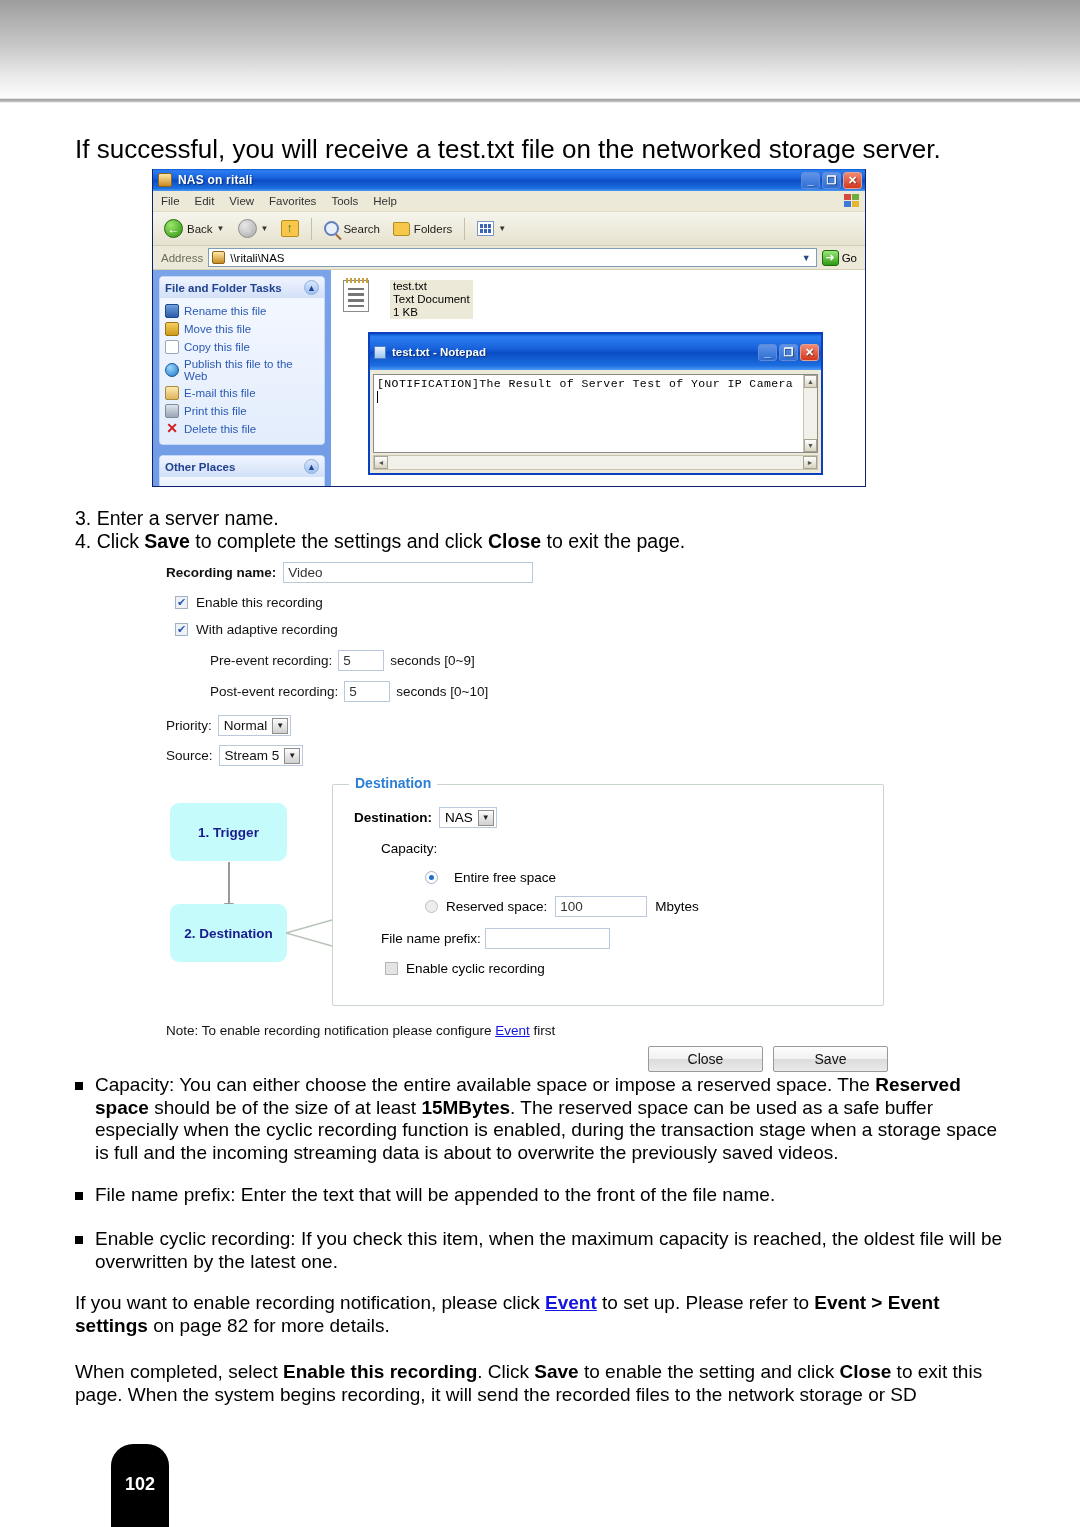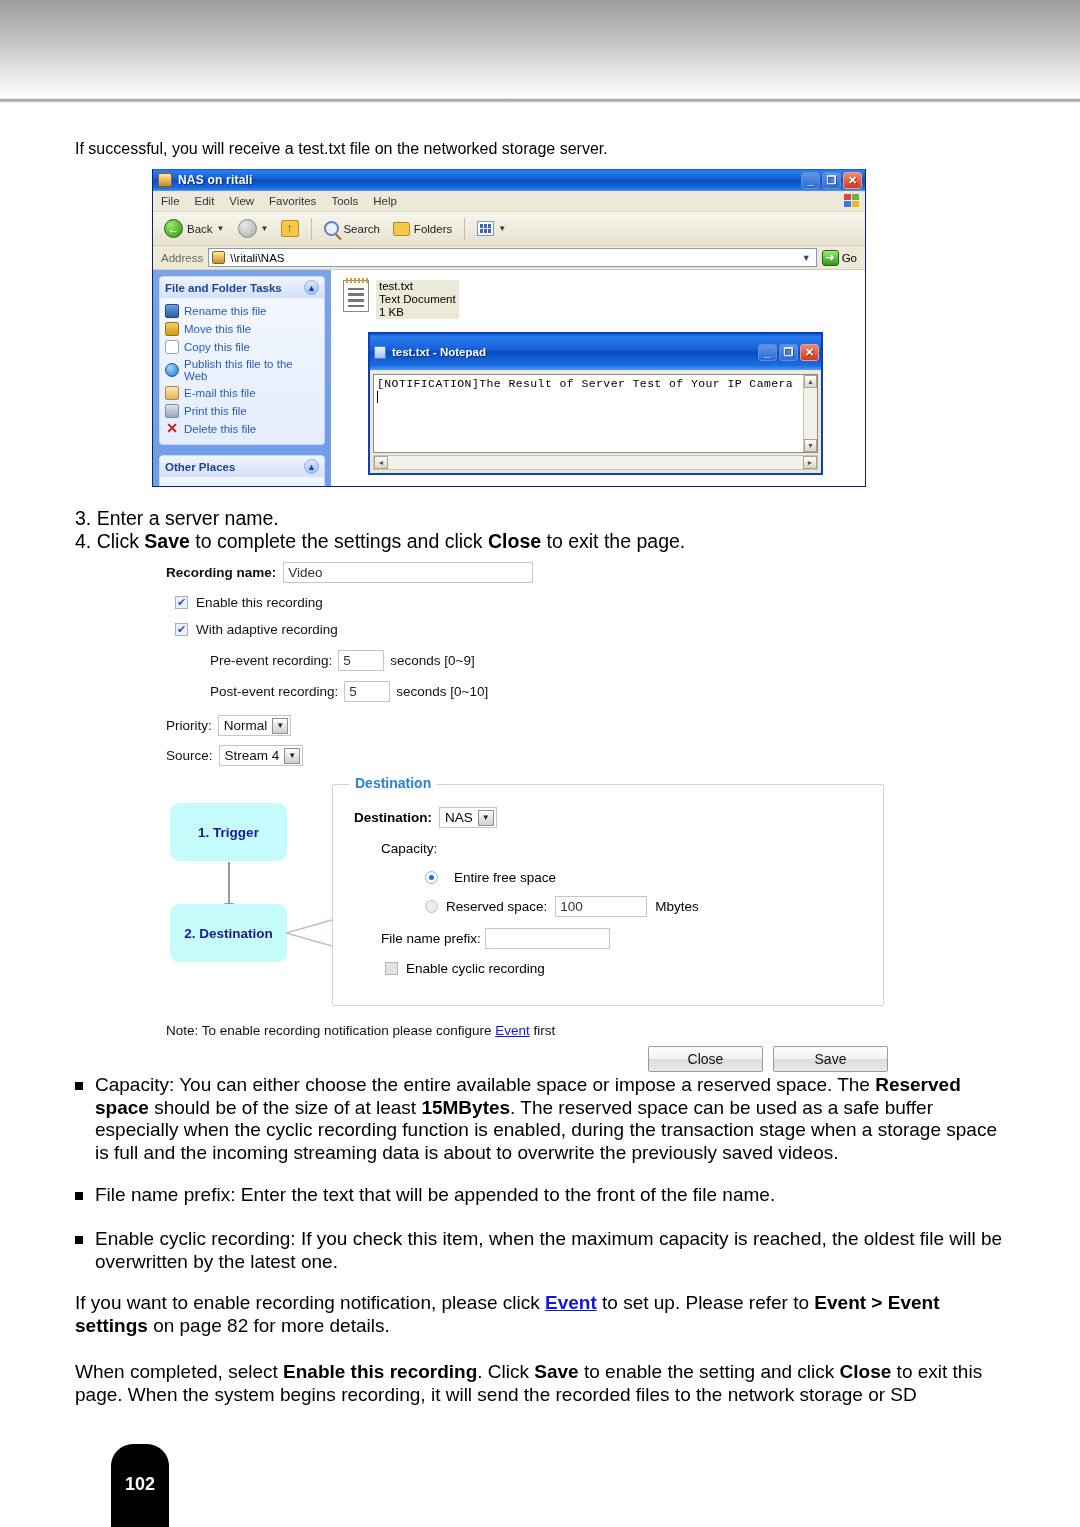--- a/index.html
+++ b/index.html
@@ -19,21 +19,21 @@
     background:linear-gradient(to bottom,#9d9d9d 0%, #aeaeae 18%, #c9c9c9 48%, #e8e8e8 76%, #fdfdfd 100%);
   }
   .header-rule {
     position:absolute; left:0; top:98px; width:1080px; height:5px;
     background:linear-gradient(to bottom,#ffffff 0%, #9a9a9a 35%, #c4c4c4 70%, #ffffff 100%);
   }
 
   
   .intro {
     position:absolute; left:75px; top:136px; width:920px;
-    font-size:16px; line-height:26px;
+    font-size:26px; line-height:26px;
   }
 
   .steps {
     position:absolute; left:75px; top:507px; width:920px;
     font-size:19.5px; line-height:23px;
   }
   .steps .step { white-space:nowrap; }
 
   .bullets { position:absolute; left:68px; width:945px; }
   .bullet {
@@ -152,21 +152,21 @@
   .tico { width:14px; height:14px; flex:0 0 14px; border-radius:2px; }
   .ic-rename { background:linear-gradient(to bottom,#6fa2dd,#2a5da8); border:1px solid #1d4a8a; }
   .ic-move   { background:linear-gradient(to bottom,#f7cf5e,#cd9a18); border:1px solid #9d7410; }
   .ic-copy   { background:#fff; border:1px solid #9aa6b5; }
   .ic-pub    { background:radial-gradient(circle at 35% 30%,#9ed8ff,#1c74c4); border-radius:50%; border:1px solid #17589a; }
   .ic-mail   { background:linear-gradient(to bottom,#ffe9b0,#e0b45c); border:1px solid #a98a3c; }
   .ic-print  { background:linear-gradient(to bottom,#dfe4ec,#9aa5b6); border:1px solid #808b9c; }
   .ic-del    { color:#d21919; font-size:14px; font-weight:bold; line-height:13px; text-align:center; }
 
   .xp-main { flex:1; background:#fff; position:relative; padding:10px 0 0 12px; }
-  .fileitem { display:flex; gap:7px; }
+  .fileitem { display:flex; gap:21px; }
   .notepad-ico {
     width:26px; height:32px; background:#fff; border:1px solid #8a8a8a; position:relative;
   }
   .notepad-ico::before {
     content:""; position:absolute; left:2px; top:-3px; width:22px; height:5px;
     background:repeating-linear-gradient(to right,#c8a13c 0 2px,transparent 2px 4px);
   }
   .notepad-ico i {
     position:absolute; left:4px; right:4px; height:2px; background:#777;
   }
@@ -498,21 +498,21 @@
     <span>Priority:</span>
     <span class="sel">
       <span>Normal</span>
       <span class="btn">▼</span>
     </span>
   </div>
 
   <div class="row" style="margin-top:9px;gap:6px">
     <span>Source:</span>
     <span class="sel">
-      <span>Stream 4</span>
+      <span>Stream 5</span>
       <span class="btn">▼</span>
     </span>
   </div>
 </div>
 
 <div class="step-box" style="position:absolute;left:170px;top:803px">
   <span>1. Trigger</span>
 </div>
 <div class="conn-arrow"></div>
 <div class="step-box" style="position:absolute;left:170px;top:904px">

